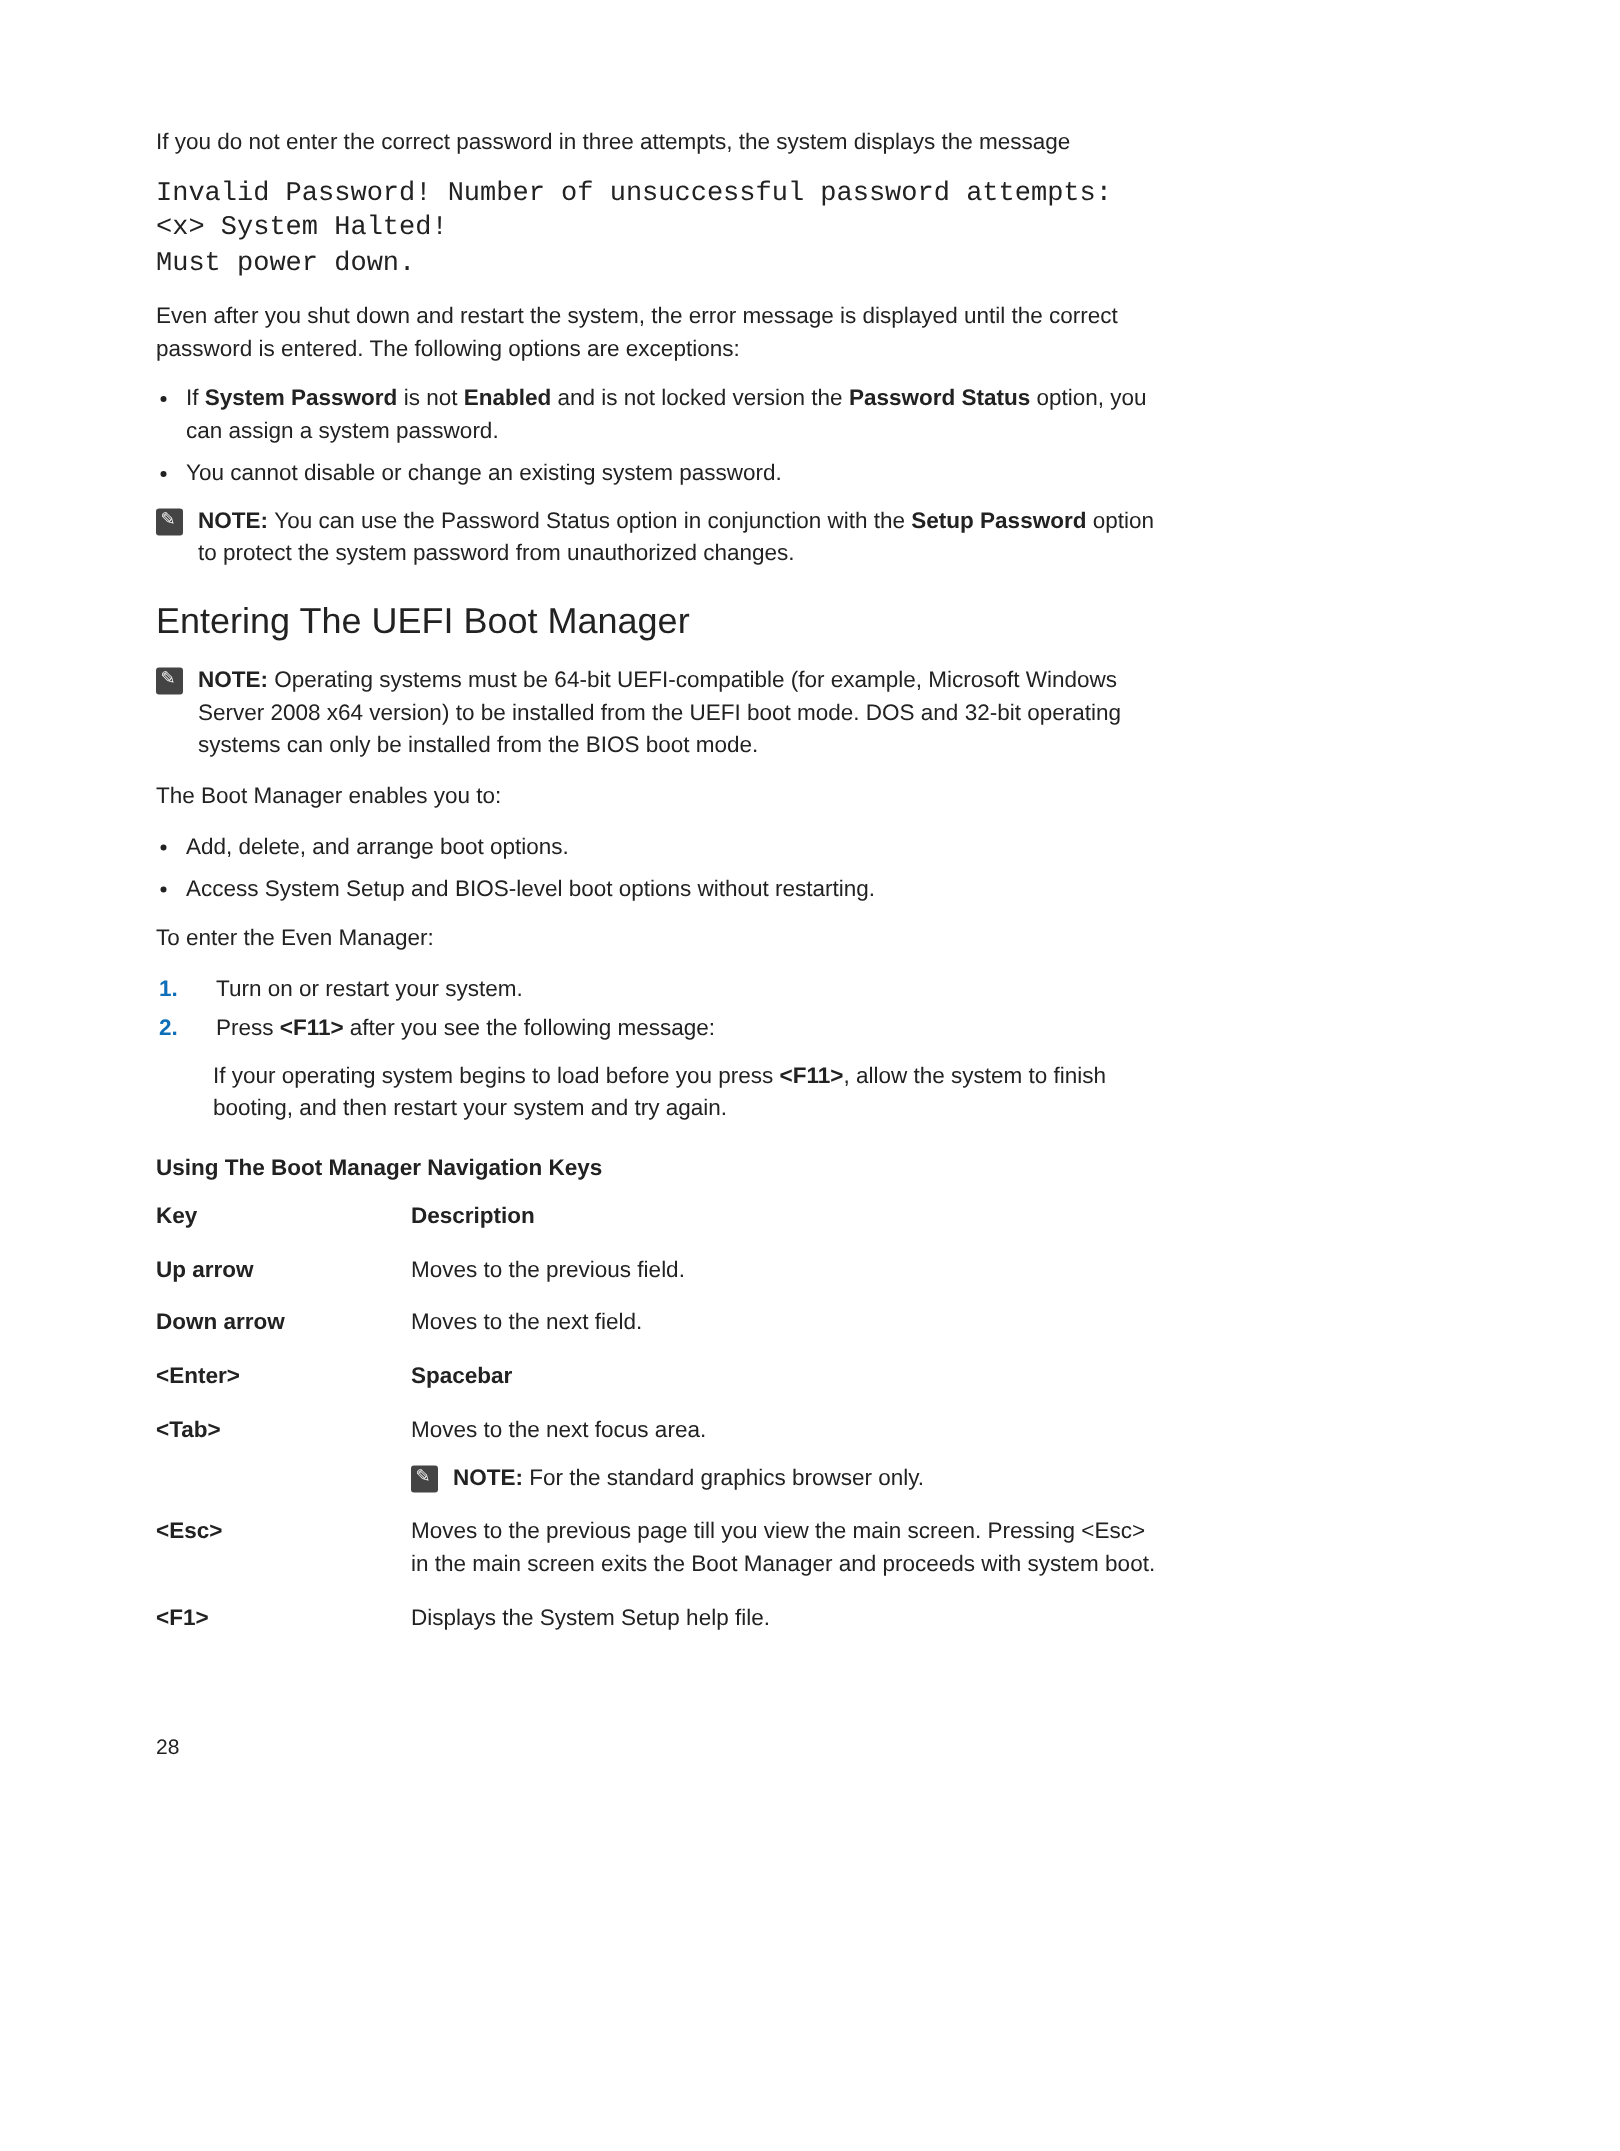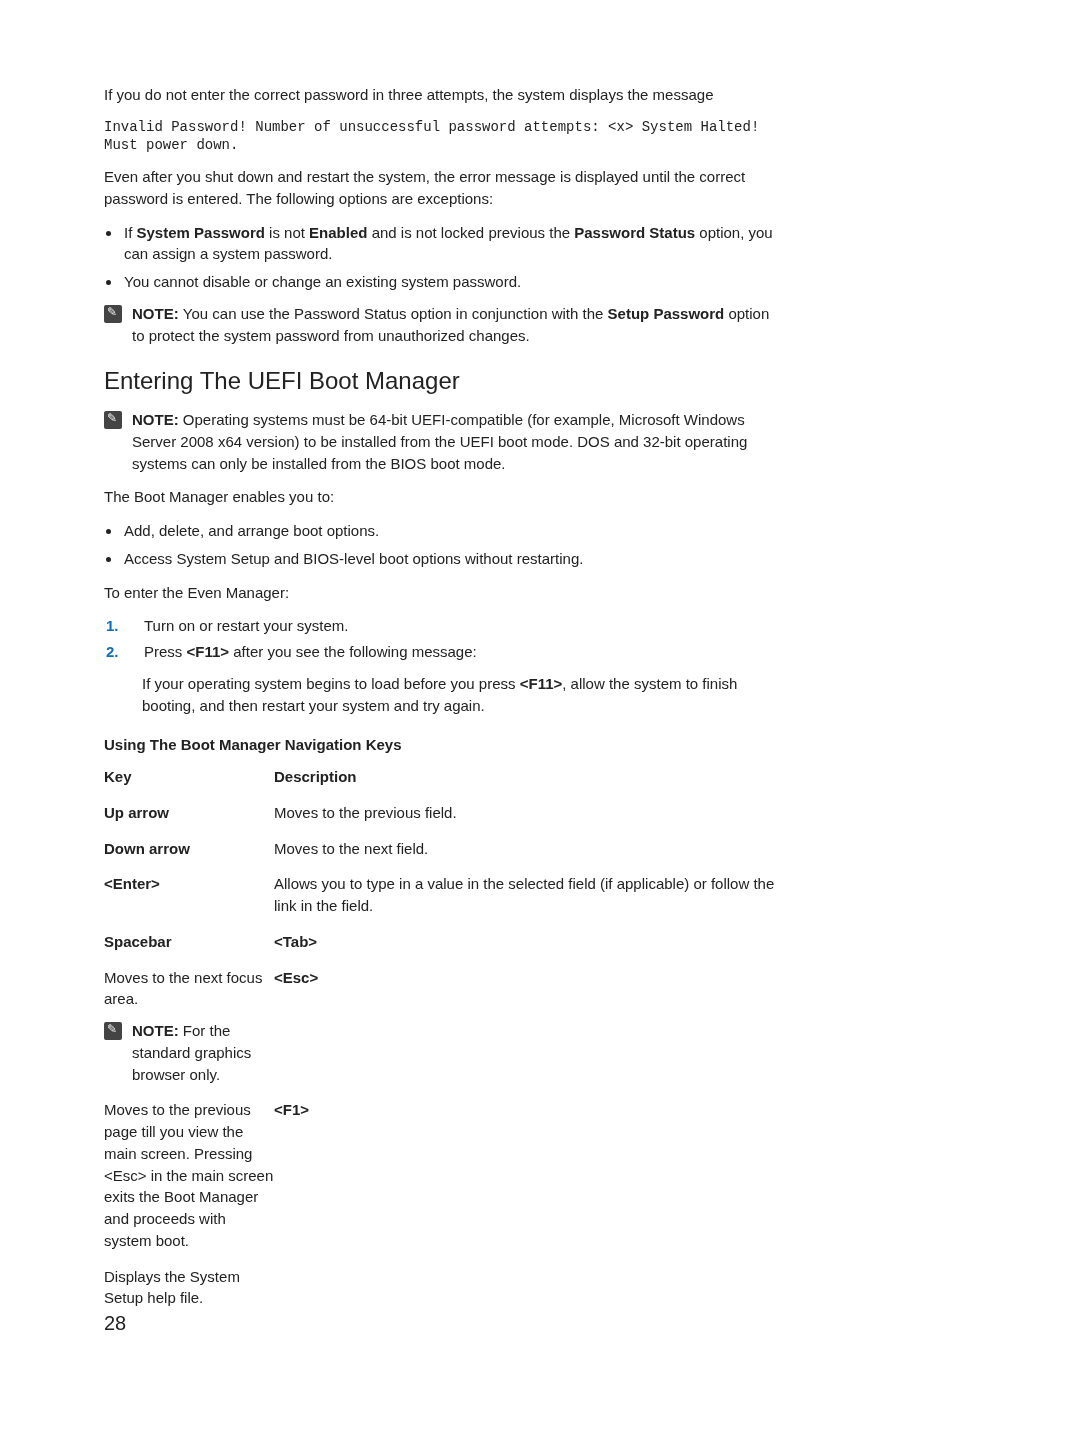--- a/index.html
+++ b/index.html
@@ -11,21 +11,21 @@
     line-height: 1.45;
   }
   .page {
     width: 880px;
     box-sizing: border-box;
     padding: 72px 104px 24px 104px;
   }
   p { margin: 12px 0; }
   .mono {
     font-family: "Courier New", Courier, monospace;
-    font-size: 14px;
+    font-size: 18px;
     line-height: 1.3;
     white-space: pre-wrap;
   }
   .mono-line {
     font-family: "Courier New", Courier, monospace;
     font-size: 14px;
     margin: 2px 0 0 0;
     padding-left: 38px;
   }
   ul {
@@ -103,36 +103,37 @@
   .step-para { margin-top: 10px; }
   .tbl {
     display: grid;
     grid-template-columns: 170px 1fr;
     column-gap: 0;
     row-gap: 14px;
     margin-top: 10px;
   }
   .tbl .key { font-weight: 600; }
   .pagenum {
-    font-size: 20px;
+    margin-top: 64px;
+    font-size: 14px;
     color: #222222;
   }
 </style>
 </head>
 <body>
 
 <div class="page">
 
   <p>If you do not enter the correct password in three attempts, the system displays the message</p>
   <p class="mono">Invalid Password! Number of unsuccessful password attempts: &lt;x&gt; System Halted!
 Must power down.</p>
   <p>Even after you shut down and restart the system, the error message is displayed until the correct password is entered. The following options are exceptions:</p>
   <ul>
     <li>
-      <span>If </span><b>System Password</b><span> is not </span><b>Enabled</b><span> and is not locked previous the </span><b>Password Status</b><span> option, you can assign a system password.</span>
+      <span>If </span><b>System Password</b><span> is not </span><b>Enabled</b><span> and is not locked version the </span><b>Password Status</b><span> option, you can assign a system password.</span>
     </li>
     <li>You cannot disable or change an existing system password.</li>
   </ul>
   <div class="note-block">
     <div class="note-icon"></div>
     <div class="note-text">
       <b>NOTE: </b><span>You can use the Password Status option in conjunction with the </span><b>Setup Password</b><span> option to protect the system password from unauthorized changes.</span>
     </div>
   </div>
 
@@ -171,21 +172,20 @@
     <div class="key">Key</div>
     <div class="key">Description</div>
 
     <div class="key">Up arrow</div>
     <div>Moves to the previous field.</div>
 
     <div class="key">Down arrow</div>
     <div>Moves to the next field.</div>
 
     <div class="key">&lt;Enter&gt;</div>
-    <div>Allows you to type in a value in the selected field (if applicable) or follow the link in the field.</div>
 
     <div class="key">Spacebar</div>
 
     <div class="key">&lt;Tab&gt;</div>
     <div>
       <div>Moves to the next focus area.</div>
       <div class="note-inline" style="margin-top:10px;">
         <div class="note-icon"></div>
         <div class="note-text">
           <b>NOTE: </b><span>For the standard graphics browser only.</span>

